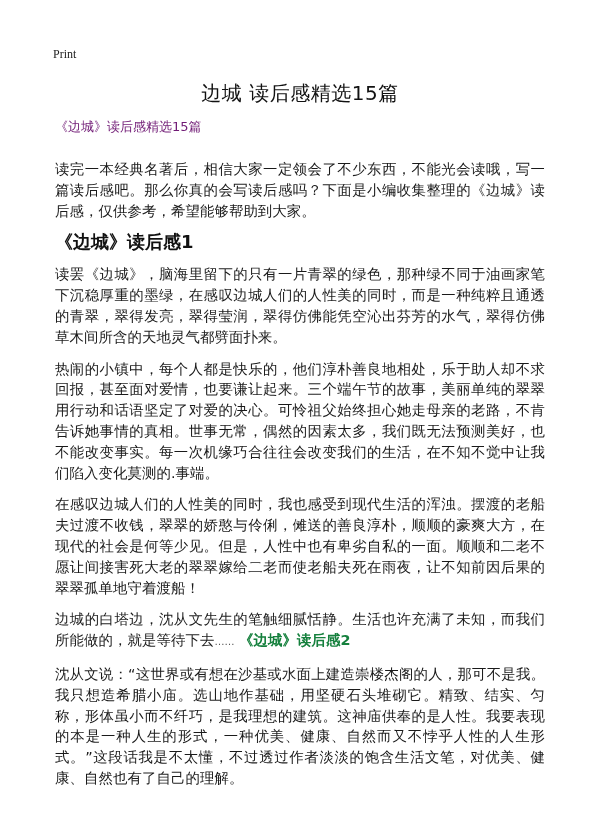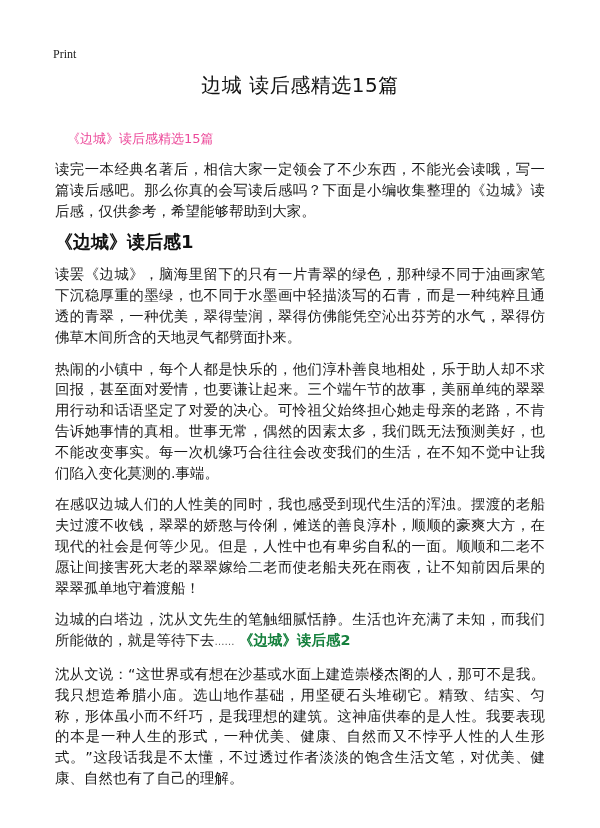--- a/index.html
+++ b/index.html
@@ -29,35 +29,35 @@
       font-family: "Liberation Serif", "DejaVu Serif", serif;
       font-size: 12px;
       color: #222;
       text-decoration: none;
       cursor: pointer;
     }
     .doc-title {
       position: absolute;
       left: 0;
       width: 600px;
-      top: 72px;
+      top: 80px;
       text-align: center;
       font-size: 20px;
       font-weight: normal;
       margin: 0;
       letter-spacing: 0.5px;
       color: #111;
     }
     .subtitle {
       position: absolute;
       left: 55px;
       top: 118px;
       font-size: 13px;
-      color: #ec4899;
-      margin: 12px;
+      color: #701a75;
+      margin: 0;
     }
     .content {
       position: absolute;
       left: 55px;
       top: 149px;
       width: 490px;
     }
     .para {
       font-size: 14.4px;
       line-height: 20.8px;
@@ -94,21 +94,21 @@
   <h1 class="doc-title">边城  读后感精选15篇</h1>
 
   <p class="subtitle">《边城》读后感精选15篇</p>
 
   <div class="content">
 
     <p class="para">读完一本经典名著后，相信大家一定领会了不少东西，不能光会读哦，写一篇读后感吧。那么你真的会写读后感吗？下面是小编收集整理的《边城》读后感，仅供参考，希望能够帮助到大家。</p>
 
     <div class="section-heading">《边城》读后感1</div>
 
-    <p class="para">读罢《边城》，脑海里留下的只有一片青翠的绿色，那种绿不同于油画家笔下沉稳厚重的墨绿，也不同于水墨画中轻描淡写的石青，而是一种纯粹且通透的青翠，一种优美，翠得莹润，翠得仿佛能凭空沁出芬芳的水气，翠得仿佛草木间所含的天地灵气都劈面扑来。</p>
+    <p class="para">读罢《边城》，脑海里留下的只有一片青翠的绿色，那种绿不同于油画家笔下沉稳厚重的墨绿，在感叹边城人们的人性美的同时，而是一种纯粹且通透的青翠，翠得发亮，翠得莹润，翠得仿佛能凭空沁出芬芳的水气，翠得仿佛草木间所含的天地灵气都劈面扑来。</p>
     <p class="para">热闹的小镇中，每个人都是快乐的，他们淳朴善良地相处，乐于助人却不求回报，甚至面对爱情，也要谦让起来。三个端午节的故事，美丽单纯的翠翠用行动和话语坚定了对爱的决心。可怜祖父始终担心她走母亲的老路，不肯告诉她事情的真相。世事无常，偶然的因素太多，我们既无法预测美好，也不能改变事实。每一次机缘巧合往往会改变我们的生活，在不知不觉中让我们陷入变化莫测的.事端。</p>
     <p class="para">在感叹边城人们的人性美的同时，我也感受到现代生活的浑浊。摆渡的老船夫过渡不收钱，翠翠的娇憨与伶俐，傩送的善良淳朴，顺顺的豪爽大方，在现代的社会是何等少见。但是，人性中也有卑劣自私的一面。顺顺和二老不愿让间接害死大老的翠翠嫁给二老而使老船夫死在雨夜，让不知前因后果的翠翠孤单地守着渡船！</p>
 
     <p class="para"><span>边城的白塔边，沈从文先生的笔触细腻恬静。生活也许充满了未知，而我们所能做的，就是等待下去</span><span class="ellipsis">……</span> <span class="inline-heading">《边城》读后感2</span></p>
 
     <p class="para">沈从文说：“这世界或有想在沙基或水面上建造崇楼杰阁的人，那可不是我。我只想造希腊小庙。选山地作基础，用坚硬石头堆砌它。精致、结实、匀称，形体虽小而不纤巧，是我理想的建筑。这神庙供奉的是人性。我要表现的本是一种人生的形式，一种优美、健康、自然而又不悖乎人性的人生形式。”这段话我是不太懂，不过透过作者淡淡的饱含生活文笔，对优美、健康、自然也有了自己的理解。</p>
 
   </div>
 </div>
 

